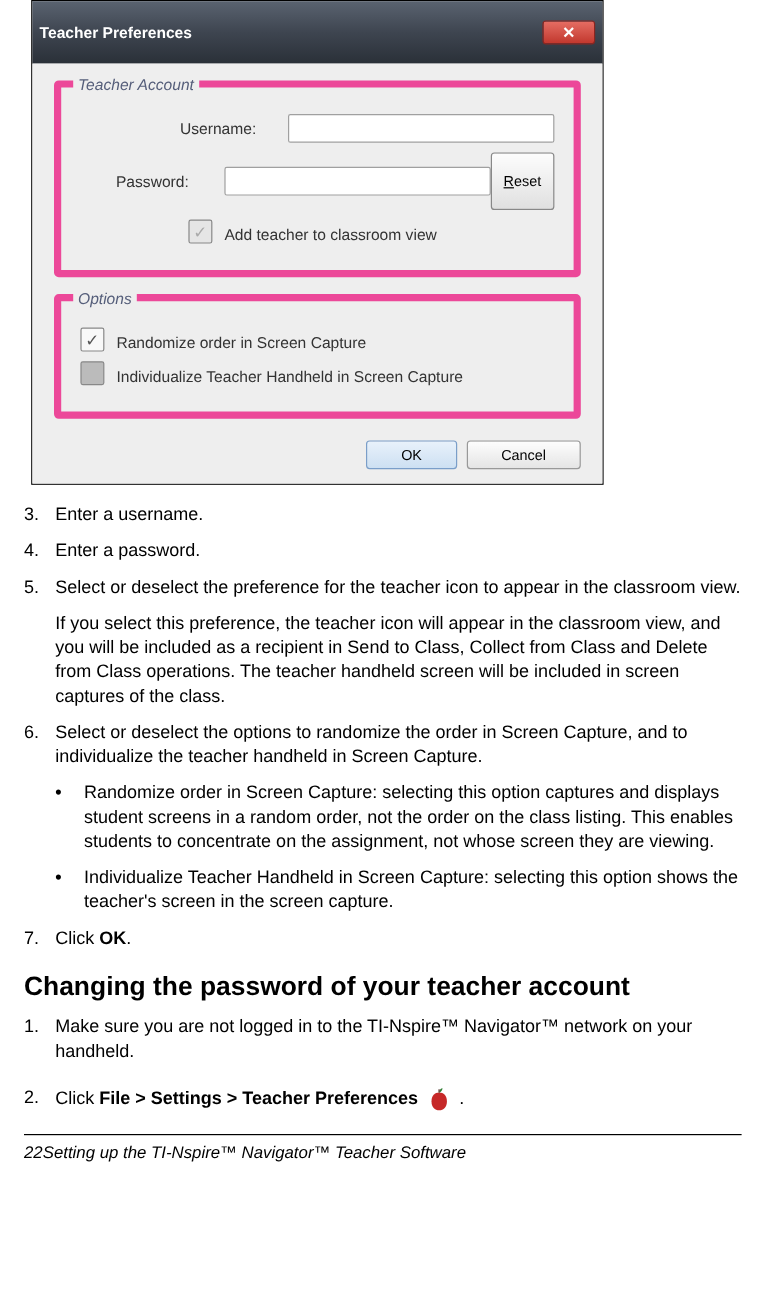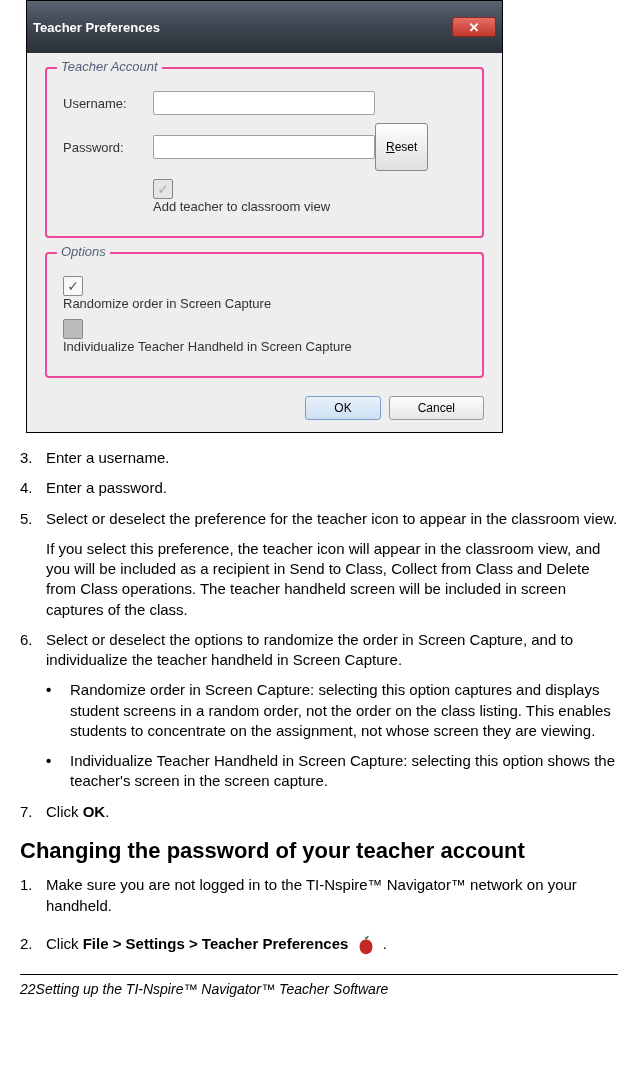--- a/index.html
+++ b/index.html
@@ -43,40 +43,41 @@
       color: #fff;
       font-size: 13px;
       font-weight: bold;
       cursor: pointer;
     }
     .dialog-body {
       padding: 14px 18px 12px 18px;
       background: #eeeeee;
     }
     .fieldset {
-      border: 2px solid #ec4899;
+      border: 6px solid #ec4899;
       border-radius: 4px;
       padding: 14px 16px 14px 16px;
       margin-bottom: 14px;
       position: relative;
     }
     .legend {
       position: absolute;
       top: -10px;
       left: 10px;
       background: #eeeeee;
       padding: 0 4px;
       color: #555e7a;
       font-style: italic;
       font-size: 13px;
     }
     .row {
       display: flex;
       align-items: center;
       margin: 8px 0;
+      justify-content: flex-end;
     }
     .lbl {
       width: 90px;
       color: #333;
       font-size: 13px;
     }
     .txt-input {
       border: 1px solid #a0a0a0;
       height: 22px;
       width: 220px;
@@ -88,25 +89,24 @@
       border: 1px solid #888;
       padding: 16px 10px;
       background: linear-gradient(to bottom, #fdfdfd, #e0e0e0);
       border-radius: 3px;
       font-size: 12px;
       cursor: pointer;
     }
     .reset-btn .u { text-decoration: underline; }
     .chk-row {
       display: flex;
-      align-items: flex-start;
+      align-items: flex-end;
       margin: 8px 0;
       font-size: 13px;
       color: #333;
-      flex-direction: column;
     }
     .chk-row.indent { margin-left: 90px; }
     .chk {
       width: 18px;
       height: 18px;
       border: 1px solid #888;
       background: #f8f8f8;
       margin-right: 10px;
       display: flex;
       align-items: center;

